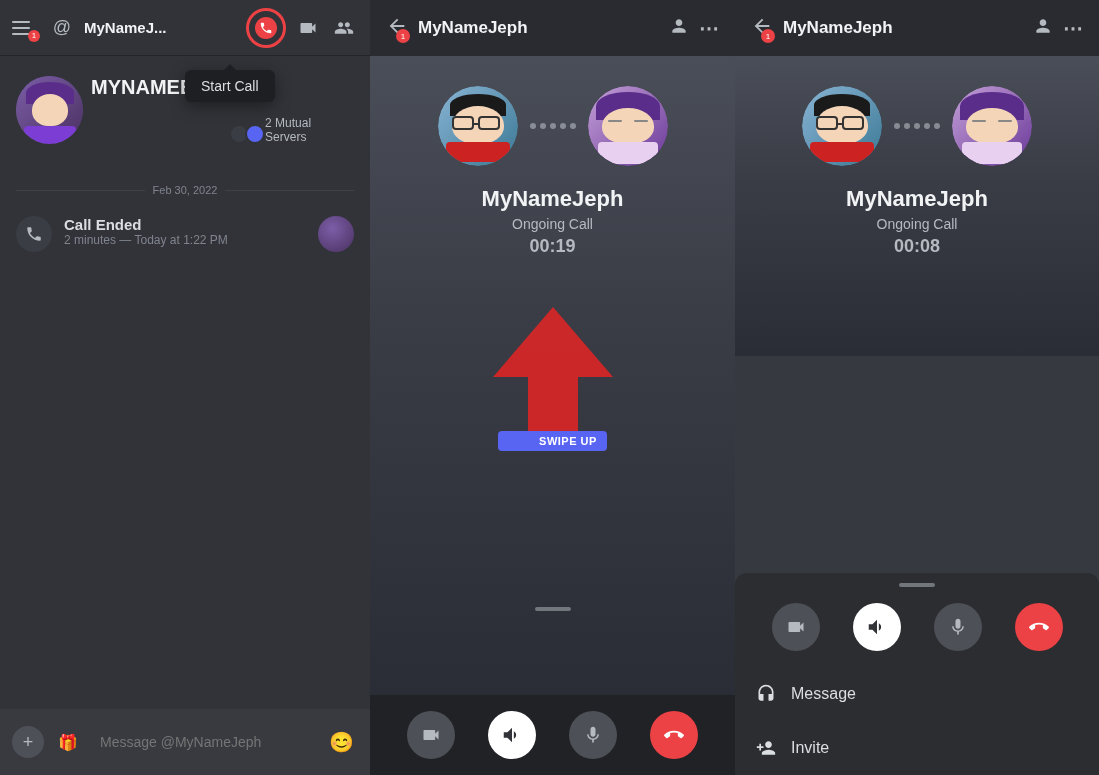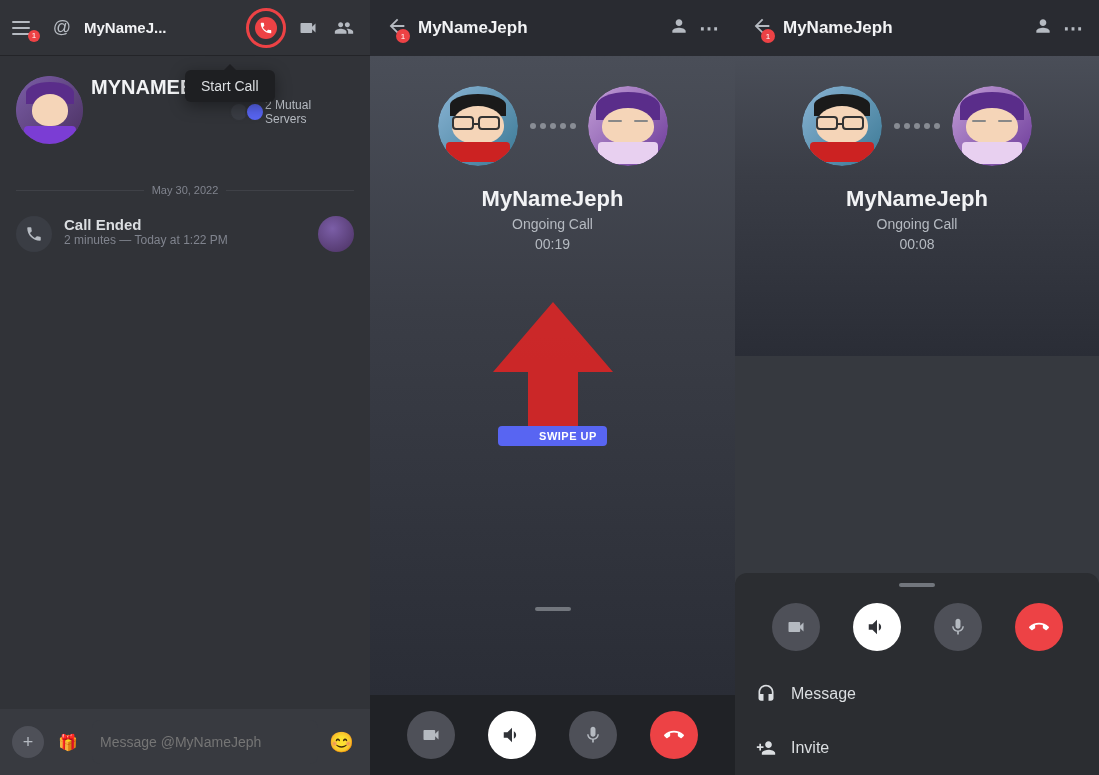--- a/index.html
+++ b/index.html
@@ -149,21 +149,21 @@
     }
 
     .profile-desc {
       color: #b5bac1;
       font-size: 13px;
       line-height: 1.4;
     }
 
     .mutual-servers {
       display: flex;
-      align-items: center;
+      align-items: flex-end;
       gap: 0;
       margin-top: 4px;
     }
 
     .mutual-avatars {
       display: flex;
     }
 
     .mutual-avatar {
       width: 20px; height: 20px;
@@ -359,21 +359,22 @@
     }
 
     .call-status {
       color: #b5bac1;
       font-size: 14px;
       margin-bottom: 4px;
     }
 
     .call-timer {
       color: #b5bac1;
-      font-size: 14px;
+      font-size: 18px;
+      font-weight: bold;
     }
 
     
     .swipe-section {
       display: flex;
       flex-direction: column;
       align-items: center;
       margin-top: 30px;
     }
 
@@ -546,21 +547,21 @@
       <div class="mutual-servers">
         <div class="mutual-avatars">
           <div class="mutual-avatar"></div>
           <div class="mutual-avatar"></div>
         </div>
         <span class="mutual-text">2 Mutual Servers</span>
       </div>
     </div>
 
     <div class="date-divider">
-      <span>May 30, 2022</span>
+      <span>Feb 30, 2022</span>
     </div>
 
     <div class="message-row">
       <div class="message-icon">
         <svg width="18" height="18" viewBox="0 0 24 24" fill="#b5bac1">
           <path d="M6.62 10.79c1.44 2.83 3.76 5.14 6.59 6.59l2.2-2.2c.27-.27.67-.36 1.02-.24 1.12.37 2.33.57 3.57.57.55 0 1 .45 1 1V20c0 .55-.45 1-1 1-9.39 0-17-7.61-17-17 0-.55.45-1 1-1h3.5c.55 0 1 .45 1 1 0 1.25.2 2.45.57 3.57.11.35.03.74-.25 1.02l-2.2 2.2z"></path>
         </svg>
       </div>
       <div class="message-content">
         <div class="message-title">Call Ended</div>

